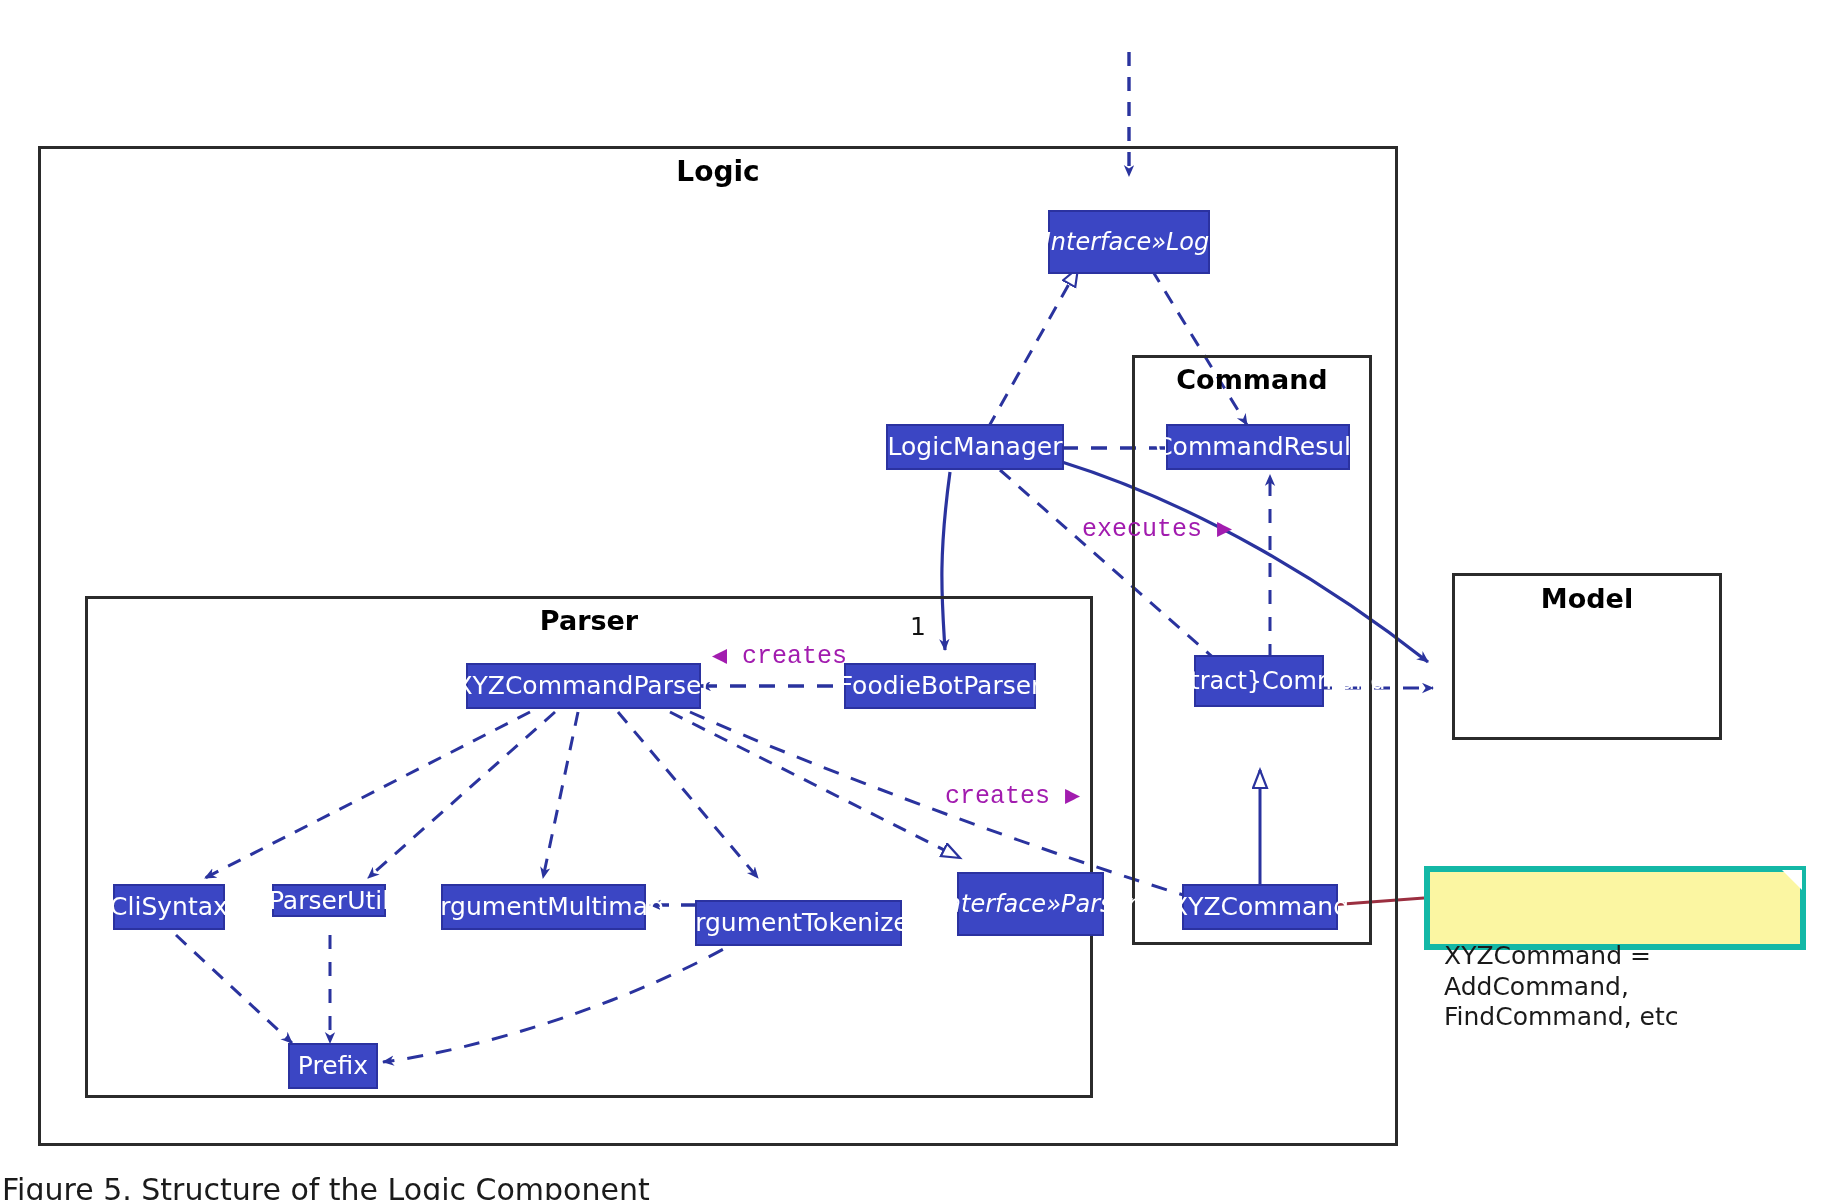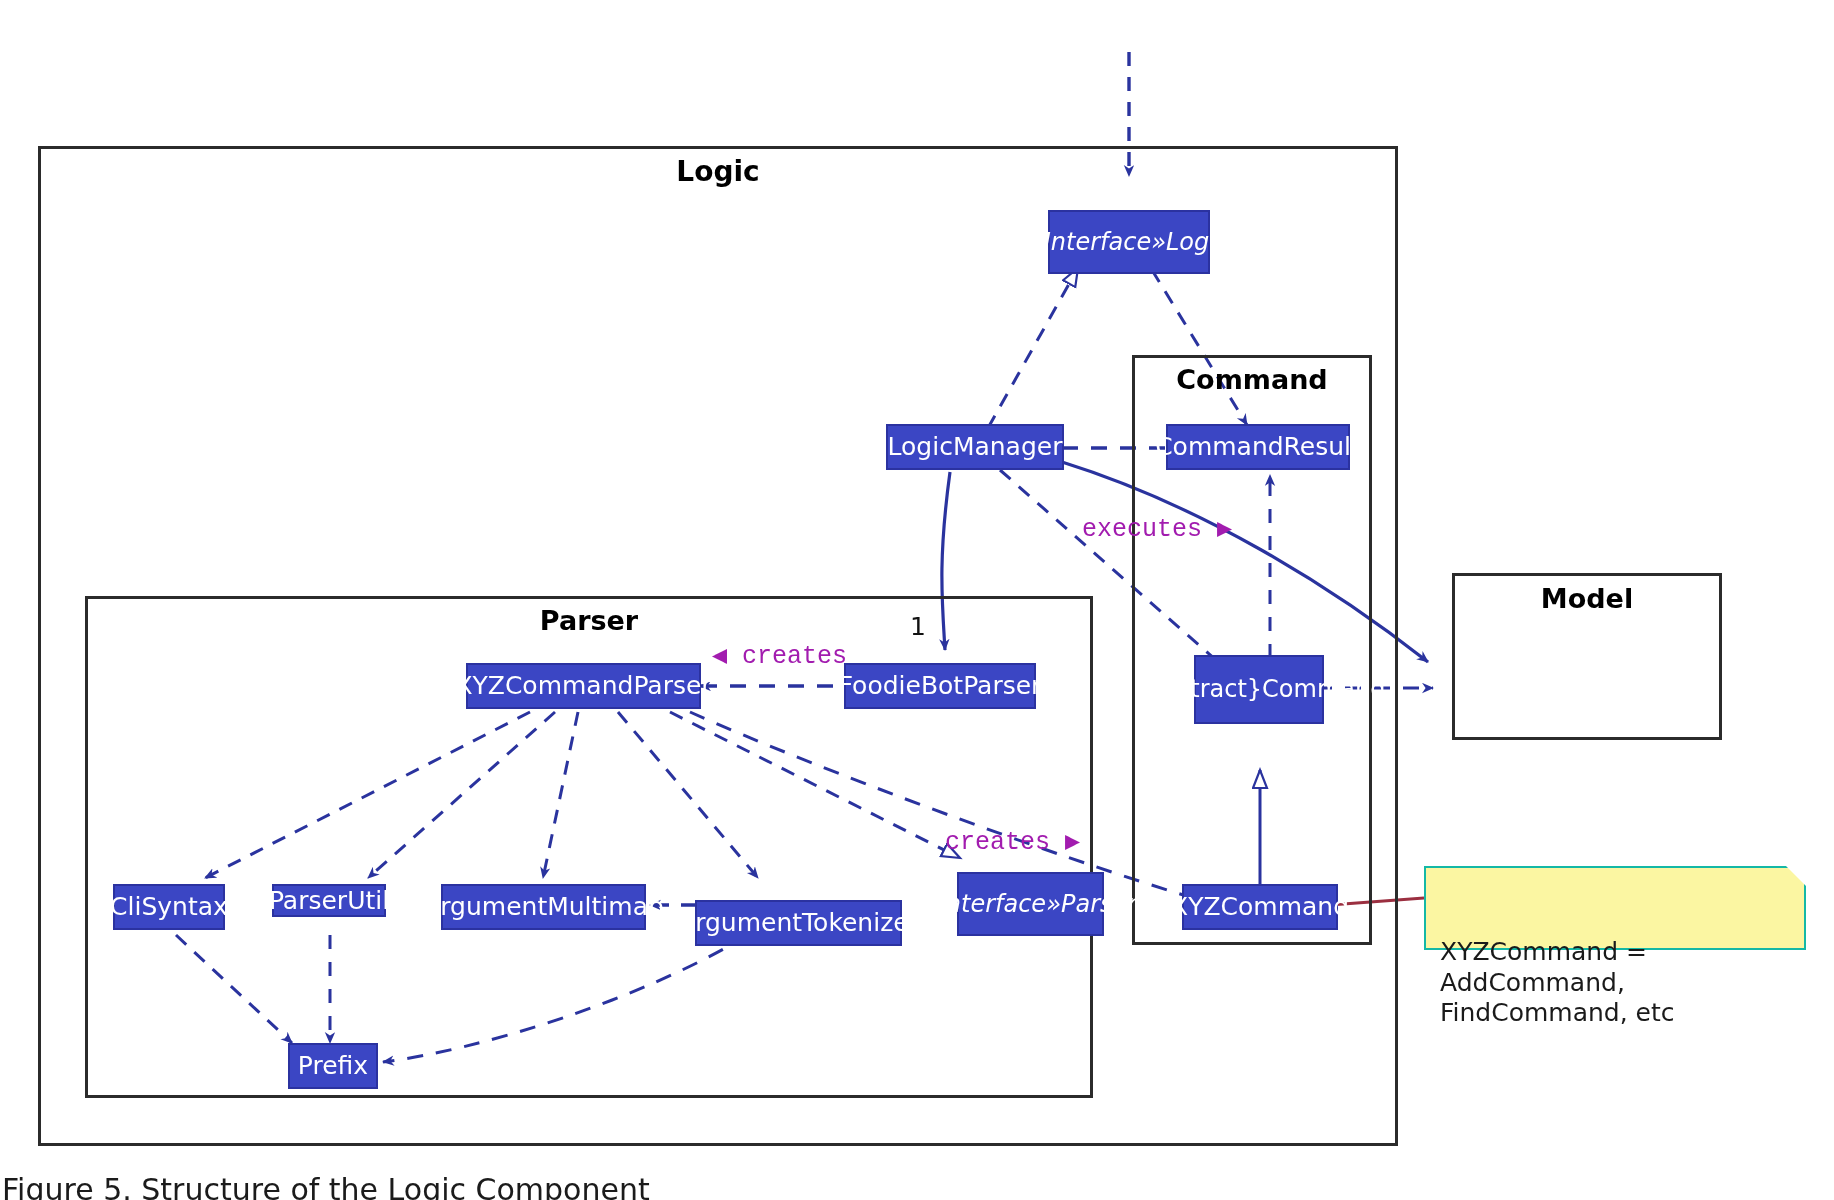--- a/index.html
+++ b/index.html
@@ -69,21 +69,21 @@
     font-size: 24px;
   }
   .cls .abs {
     font-size: 24px;
   }
   
   .note {
     position: absolute;
     box-sizing: border-box;
     background: #fbf6a2;
-    border: 2px solid #14b8a6;
+    border: 6px solid #14b8a6;
     color: #1a1a1a;
     font-size: 25px;
     line-height: 1.22;
     padding: 8px 12px 8px 14px;
     white-space: pre-line;
   }
   .note-fold {
     position: absolute;
     right: -2px;
     top: -2px;
@@ -218,21 +218,21 @@
   </div>
 
   <div class="cls" style="left:886px; top:424px; width:178px; height:46px;">
     <span>LogicManager</span>
   </div>
 
   <div class="cls" style="left:1166px; top:424px; width:184px; height:46px;">
     <span>CommandResult</span>
   </div>
 
-  <div class="cls" style="left:1194px; top:655px; width:130px; height:69px;">
+  <div class="cls" style="left:1194px; top:655px; width:130px; height:52px;">
     <span class="abs">{abstract}</span>
     <span class="abs">Command</span>
   </div>
 
   <div class="cls" style="left:1182px; top:884px; width:156px; height:46px;">
     <span>XYZCommand</span>
   </div>
 
   <div class="cls" style="left:466px; top:663px; width:235px; height:46px;">
     <span>XYZCommandParser</span>
@@ -268,21 +268,21 @@
   </div>
 
   <div class="note" style="left:1424px; top:866px; width:382px; height:84px;">
     <div class="note-fold"></div>
     <span>XYZCommand = AddCommand,
 FindCommand, etc</span>
   </div>
 
   <div class="elabel" style="left:712px; top:640px;">◀ creates</div>
 
-  <div class="elabel" style="left:945px; top:780px;margin-top:46px;">creates ▶</div>
+  <div class="elabel" style="left:945px; top:780px;">creates ▶</div>
 
   <div class="elabel" style="left:1082px; top:513px;">executes ▶</div>
 
   <div class="mult" style="left:910px; top:612px;">1</div>
 
   <div class="caption" style="left:2px; top:1172px;">Figure 5. Structure of the Logic Component</div>
 
 </div>
 
 </body></html>

